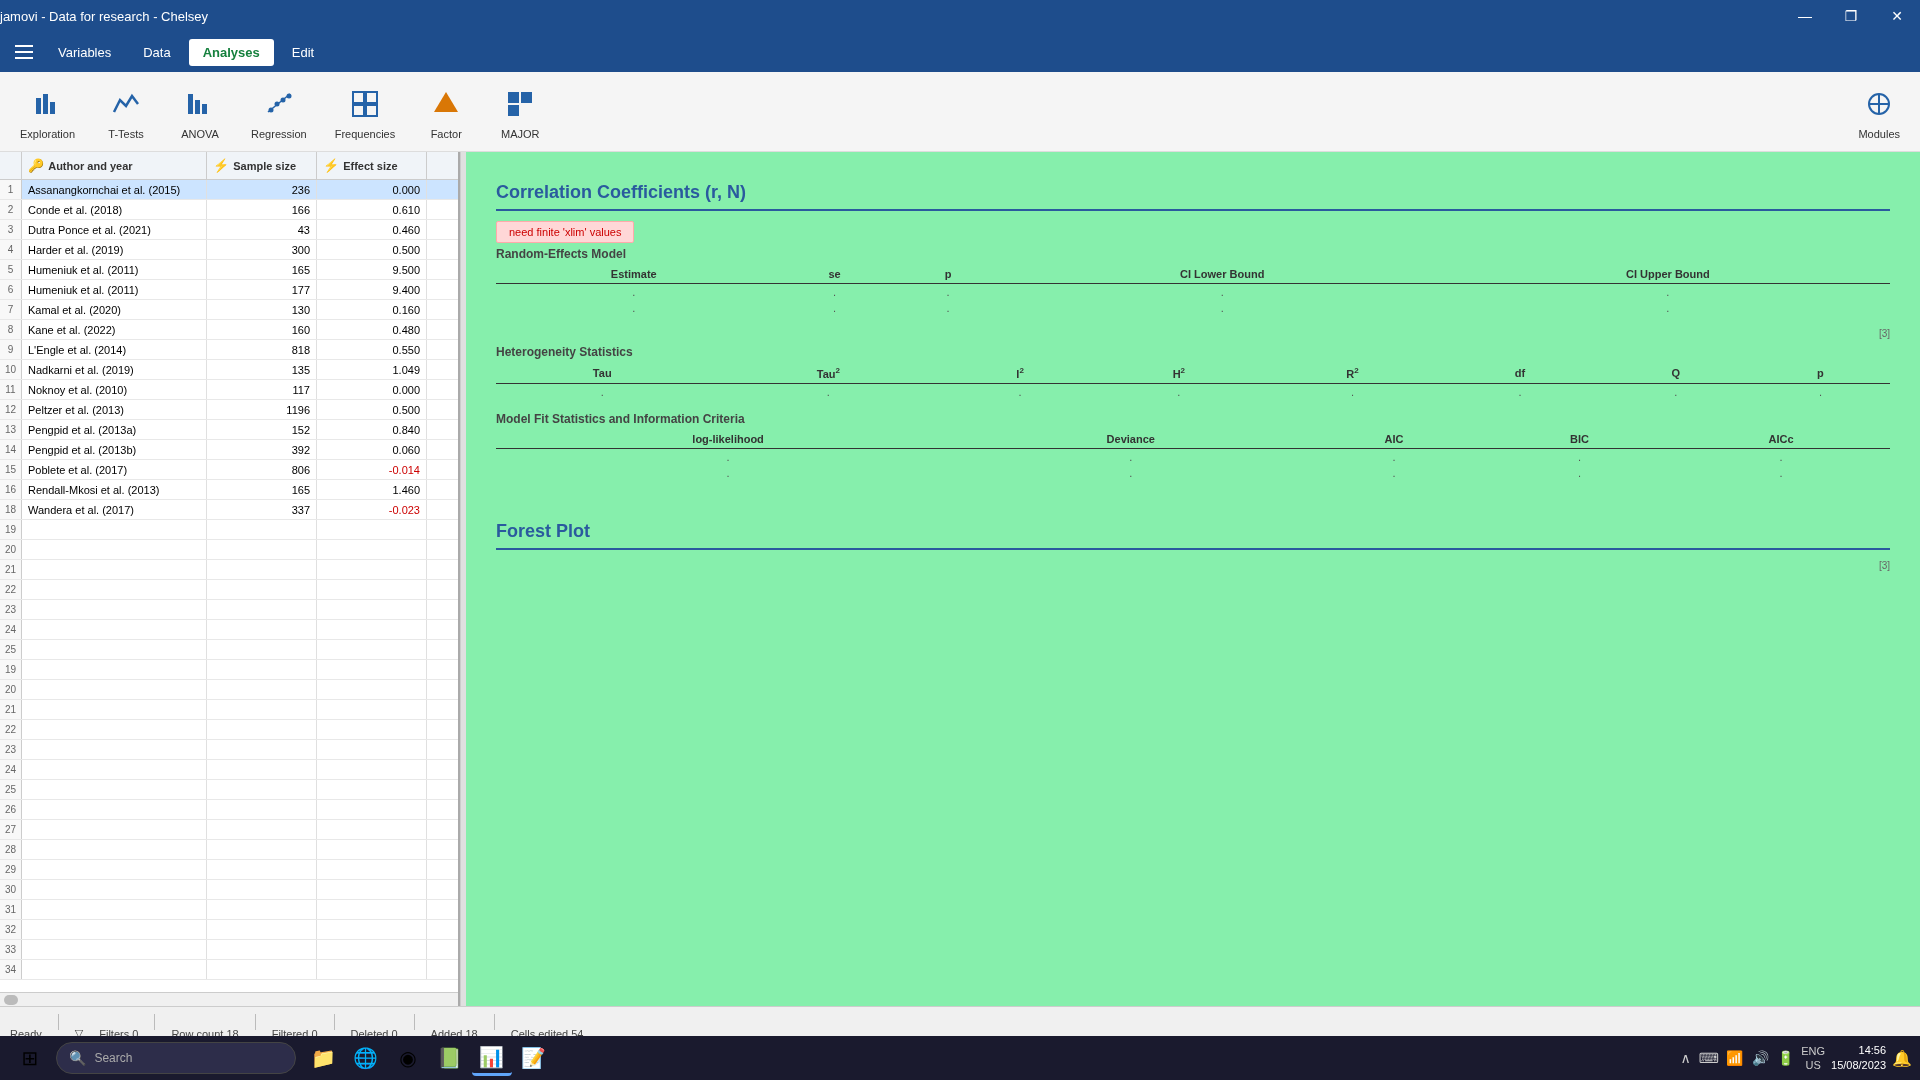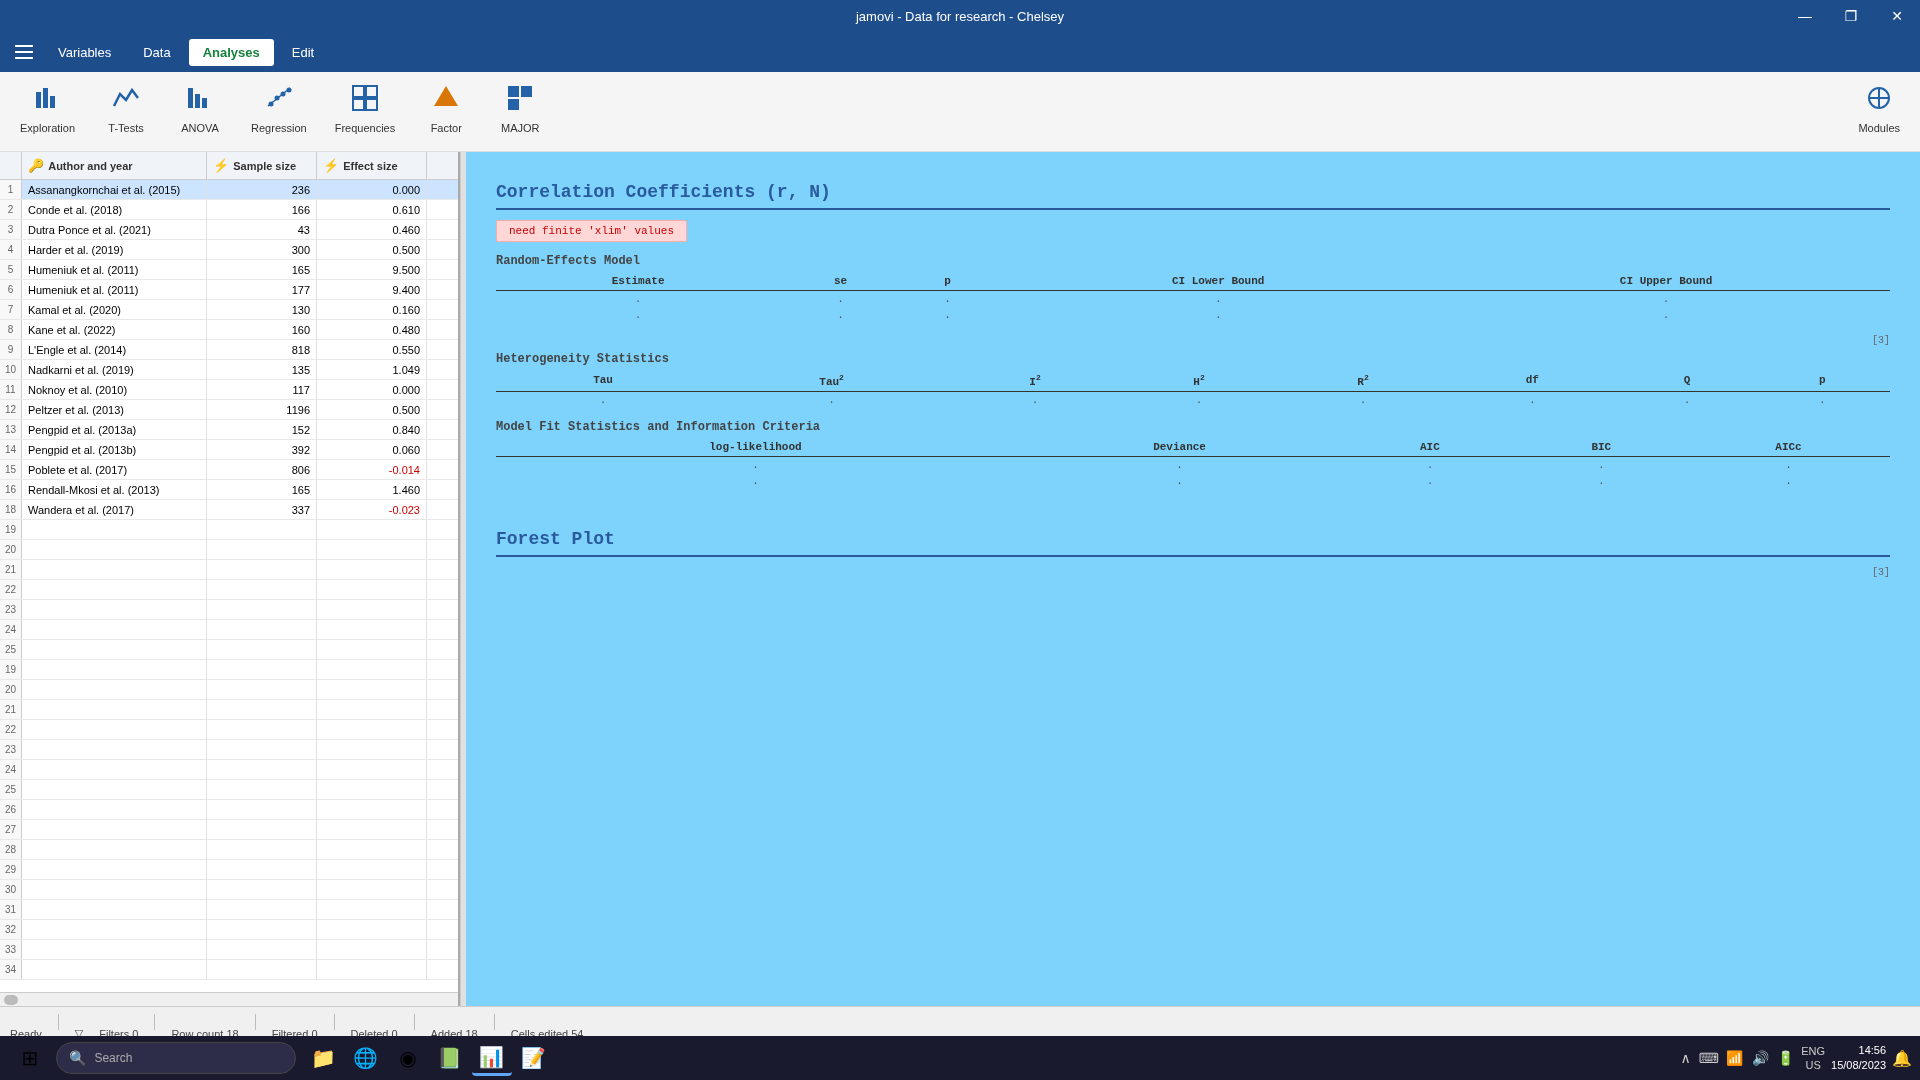--- a/index.html
+++ b/index.html
@@ -5,21 +5,21 @@
     * { margin: 0; padding: 0; box-sizing: border-box; }
     body { font-family: 'Segoe UI', Arial, sans-serif; font-size: 12px; background: #f0f0f0; overflow: hidden; width: 1920px; height: 1080px; }
 
     
     #titlebar {
       background: #1e4d8c;
       color: white;
       height: 32px;
       display: flex;
       align-items: center;
-      justify-content: center;
+      justify-content: flex-start;
       font-size: 13px;
       position: relative;
     }
     #titlebar .window-controls {
       position: absolute;
       right: 0;
       top: 0;
       display: flex;
       height: 32px;
     }
@@ -76,21 +76,21 @@
       height: 80px;
       display: flex;
       align-items: center;
       padding: 0 8px;
       gap: 4px;
     }
     .toolbar-btn {
       display: flex;
       flex-direction: column;
       align-items: center;
-      justify-content: flex-start;
+      justify-content: flex-end;
       padding: 6px 12px;
       cursor: pointer;
       border-radius: 4px;
       min-width: 70px;
       height: 68px;
       gap: 4px;
     }
     .toolbar-btn .icon { font-size: 24px; color: #444; }
     .toolbar-btn .label { font-size: 11px; color: #333; }
     .toolbar-btn .icon.blue { color: #2563a8; }
@@ -177,42 +177,41 @@
     #splitter {
       width: 6px;
       background: #e0e0e0;
       cursor: col-resize;
       border-left: 1px solid #ccc;
     }
 
     
     #results {
       flex: 1;
-      background: #7dd3fc;
+      background: #86efac;
       overflow-y: auto;
       padding: 20px 30px;
-      font-family: Liberation Mono, monospace;
     }
     .section-title {
       font-size: 18px;
       font-weight: 700;
       color: #2a5a9e;
       padding: 10px 0 6px 0;
       border-bottom: 2px solid #2a5a9e;
       margin-bottom: 10px;
     }
 
     .error-banner {
       background: #ffd7d7;
       border: 1px solid #ffaaaa;
       color: #c00;
       padding: 4px 12px;
       font-size: 11px;
       display: inline-block;
-      margin-bottom: 12px;
+      margin-bottom: 4px;
       border-radius: 2px;
     }
 
     .subsection-title {
       font-size: 12px;
       font-weight: 600;
       color: #444;
       margin-bottom: 4px;
     }
 

